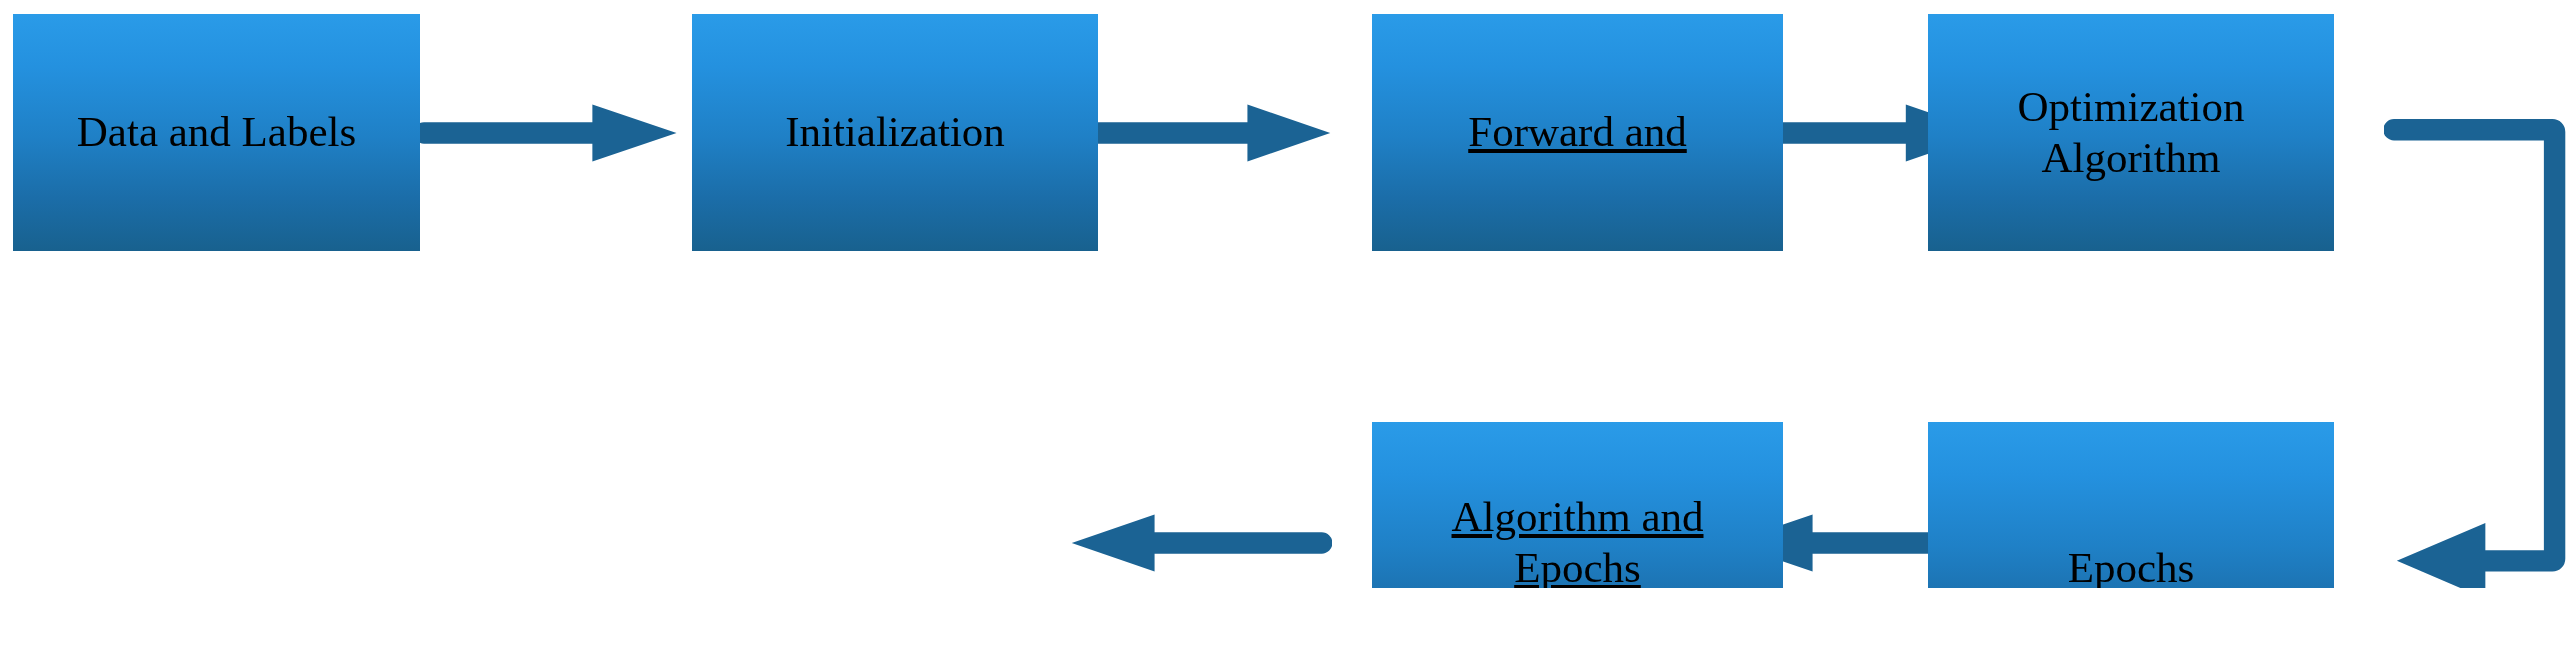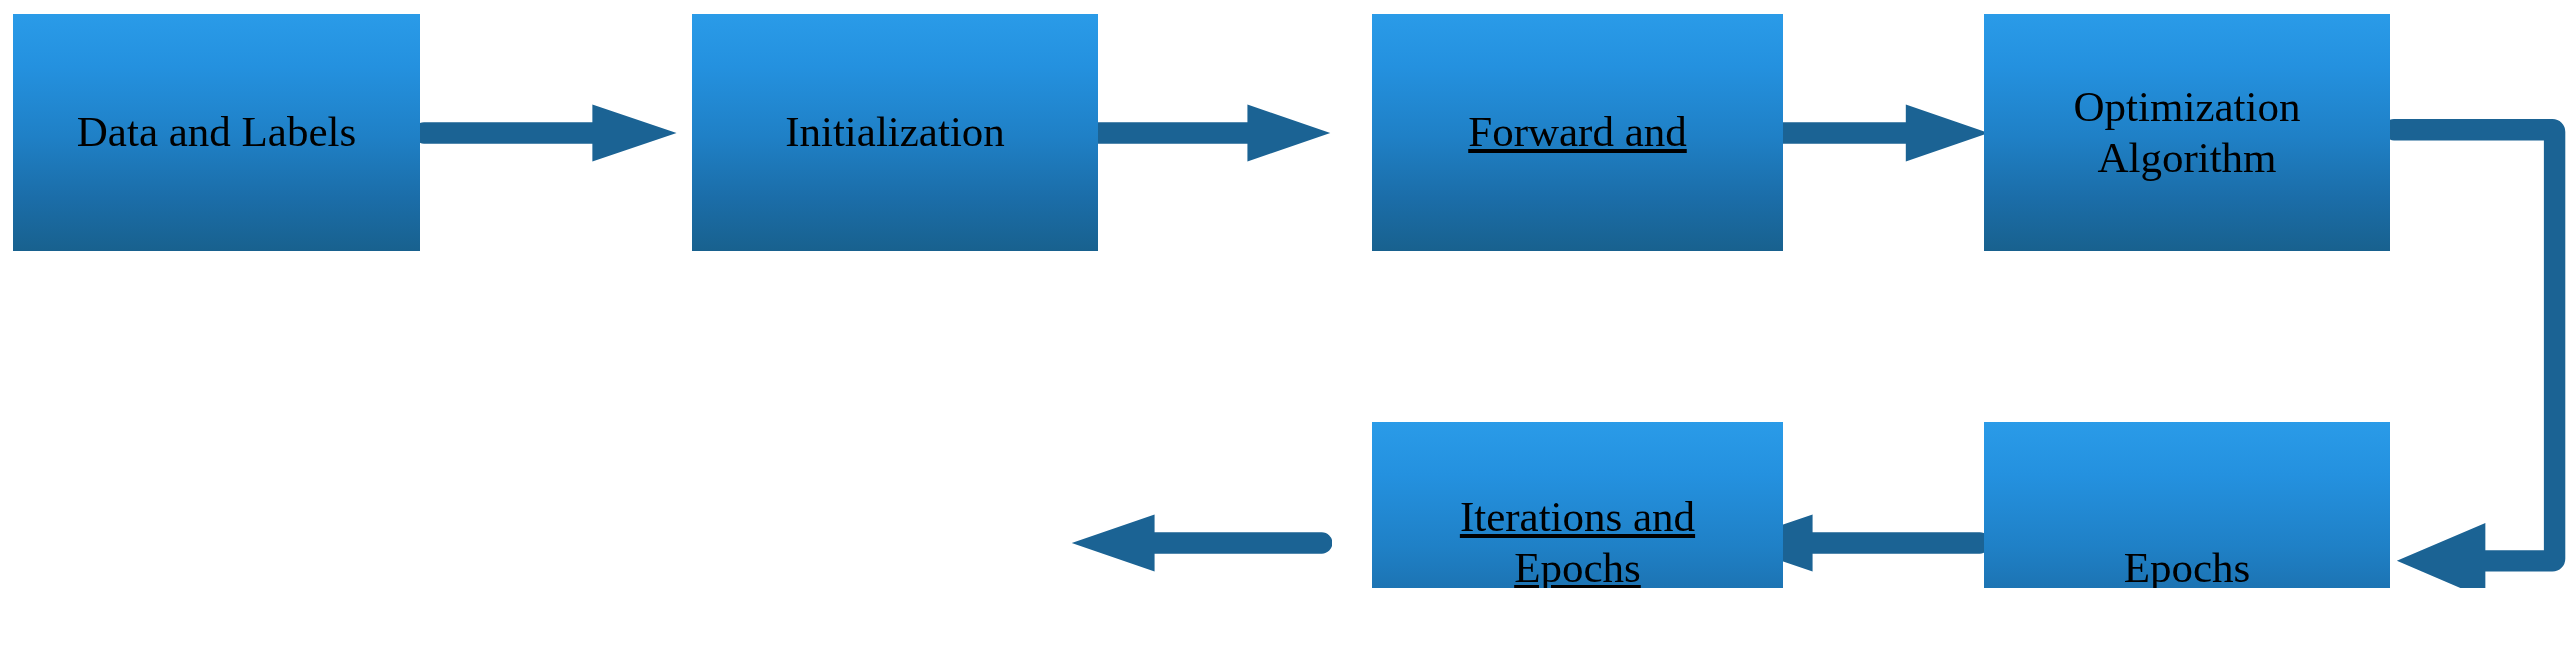--- a/index.html
+++ b/index.html
@@ -35,21 +35,21 @@
   .node .label { padding: 0 7.1px; }
 
   
   .row-top  { top: 14.3px;  height: 237px; }
   
   .row-bot  { top: 422px; height: 242px; }
 
   .col0 { left: 13px;   width: 407px; }
   .col1 { left: 692px;  width: 406px; }
   .col2 { left: 1372px; width: 411px; text-decoration: underline; }
-  .col3 { left: 1984px; width: 406px; }
+  .col3 { left: 1928px; width: 406px; }
 
   
   .arrow {
     position: absolute;
     z-index: 2;
   }
   .arrow svg { display: block; }
 
   
   .loop {
@@ -85,21 +85,21 @@
 
   <div class="node row-bot col3">
     <span class="label">
       <br>
       <span>Epochs</span>
     </span>
   </div>
 
   <div class="node row-bot col2">
     <span class="label">
-      <span>Iterations and</span><br>
+      <span>Algorithm and</span><br>
       <span>Epochs</span>
     </span>
   </div>
 
 
   <div class="arrow" style="left:414px; top:103px;">
     <svg width="264" height="60" viewBox="0 0 370 84">
       <path d="M 14 27 L 250 27 L 250 2 L 368 42 L 250 82 L 250 57 L 14 57 A 15 15 0 0 1 14 27 Z" fill="#1B6394"></path>
     </svg>
   </div>

